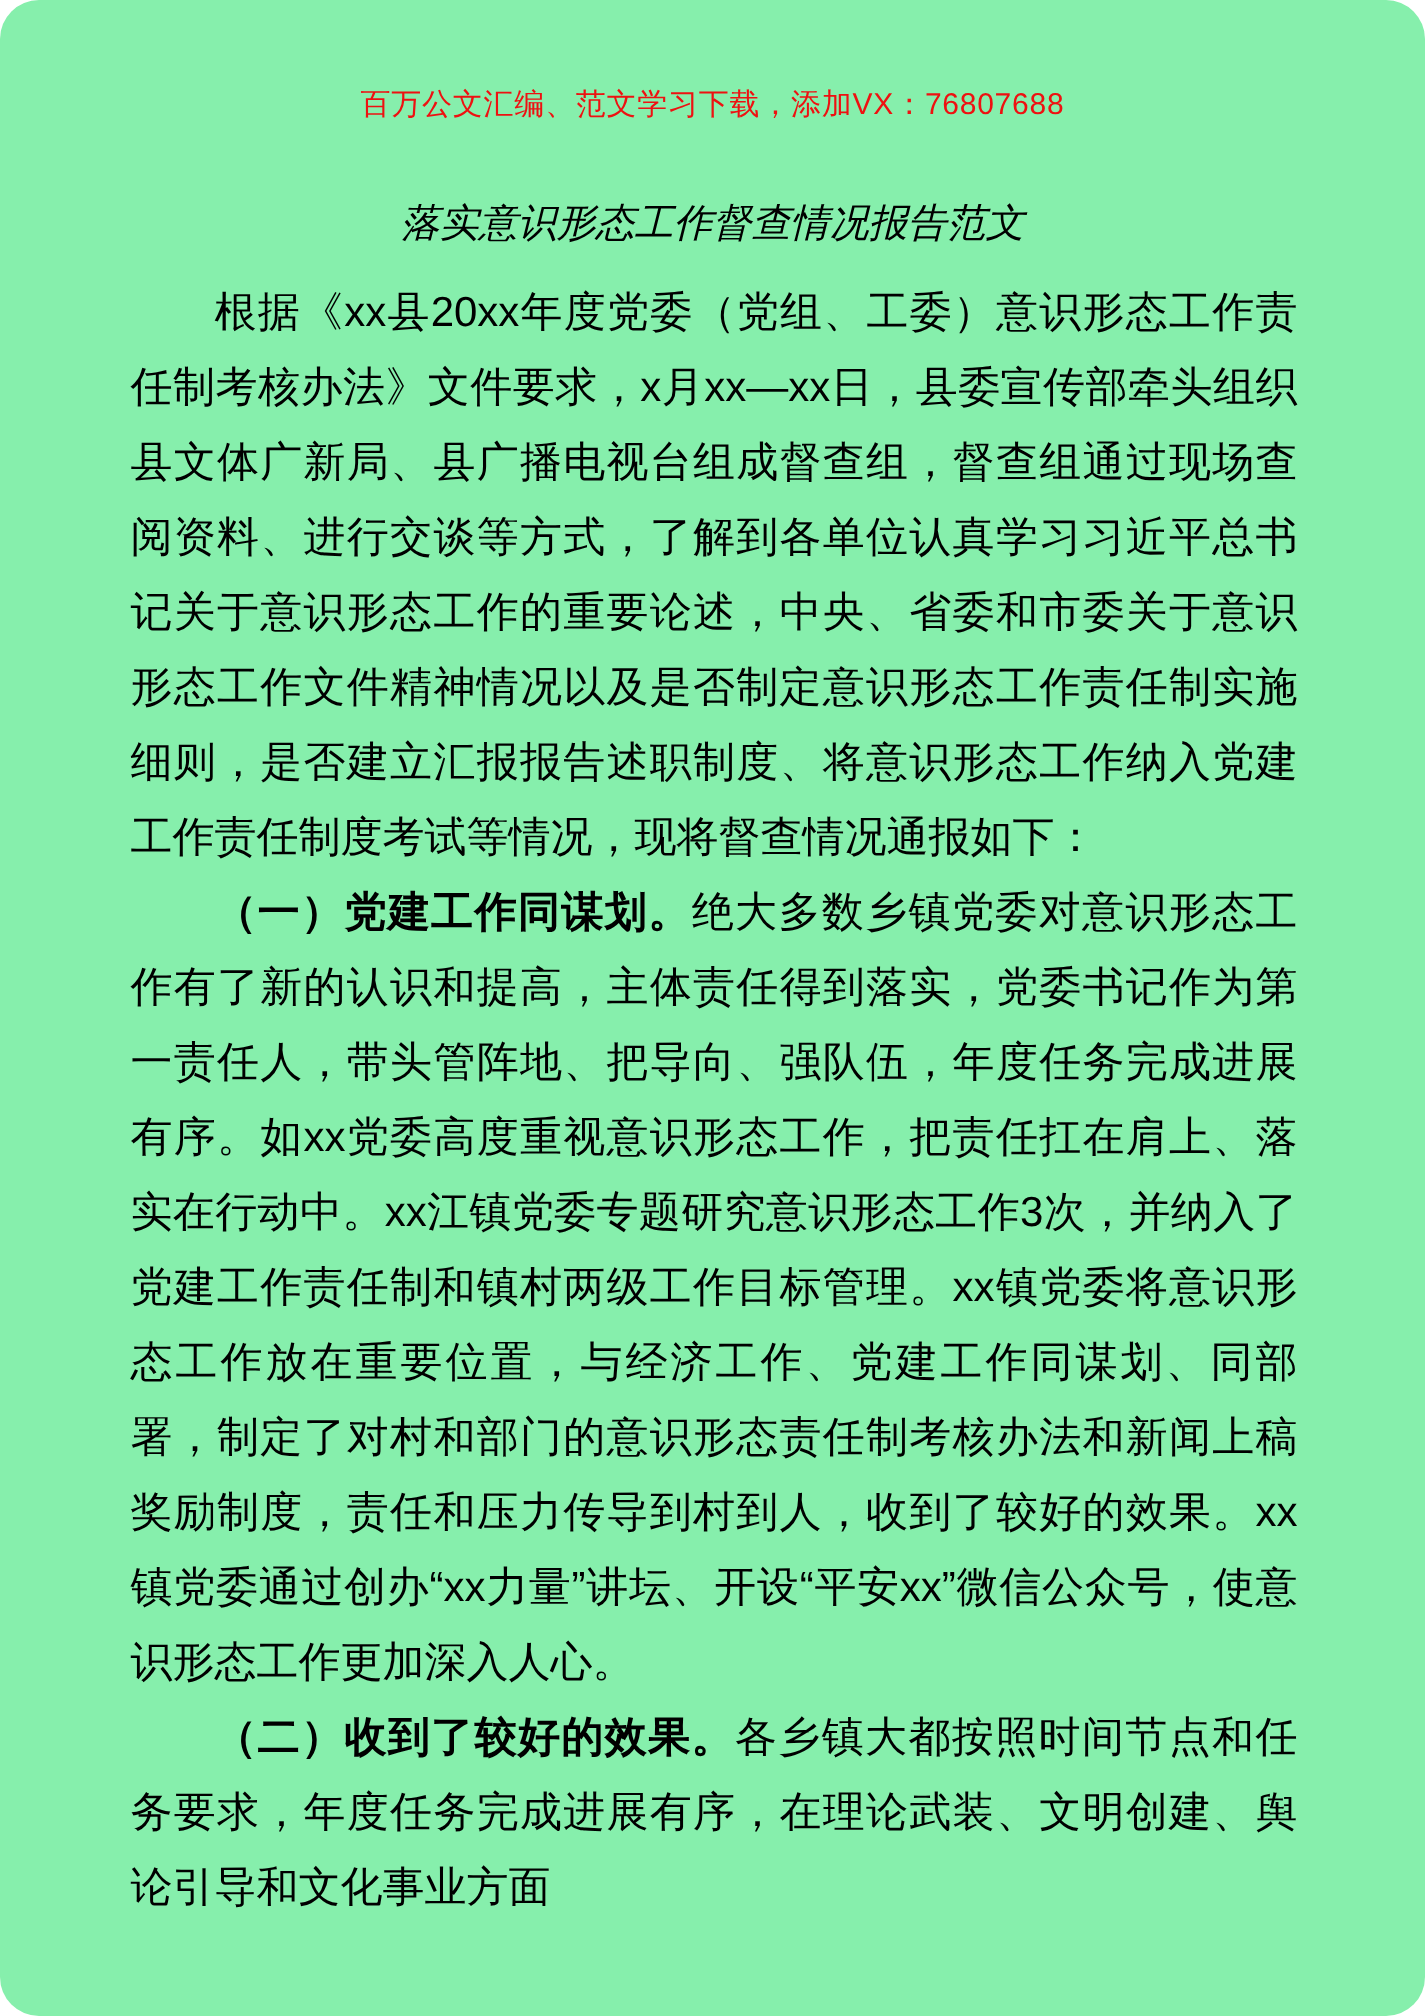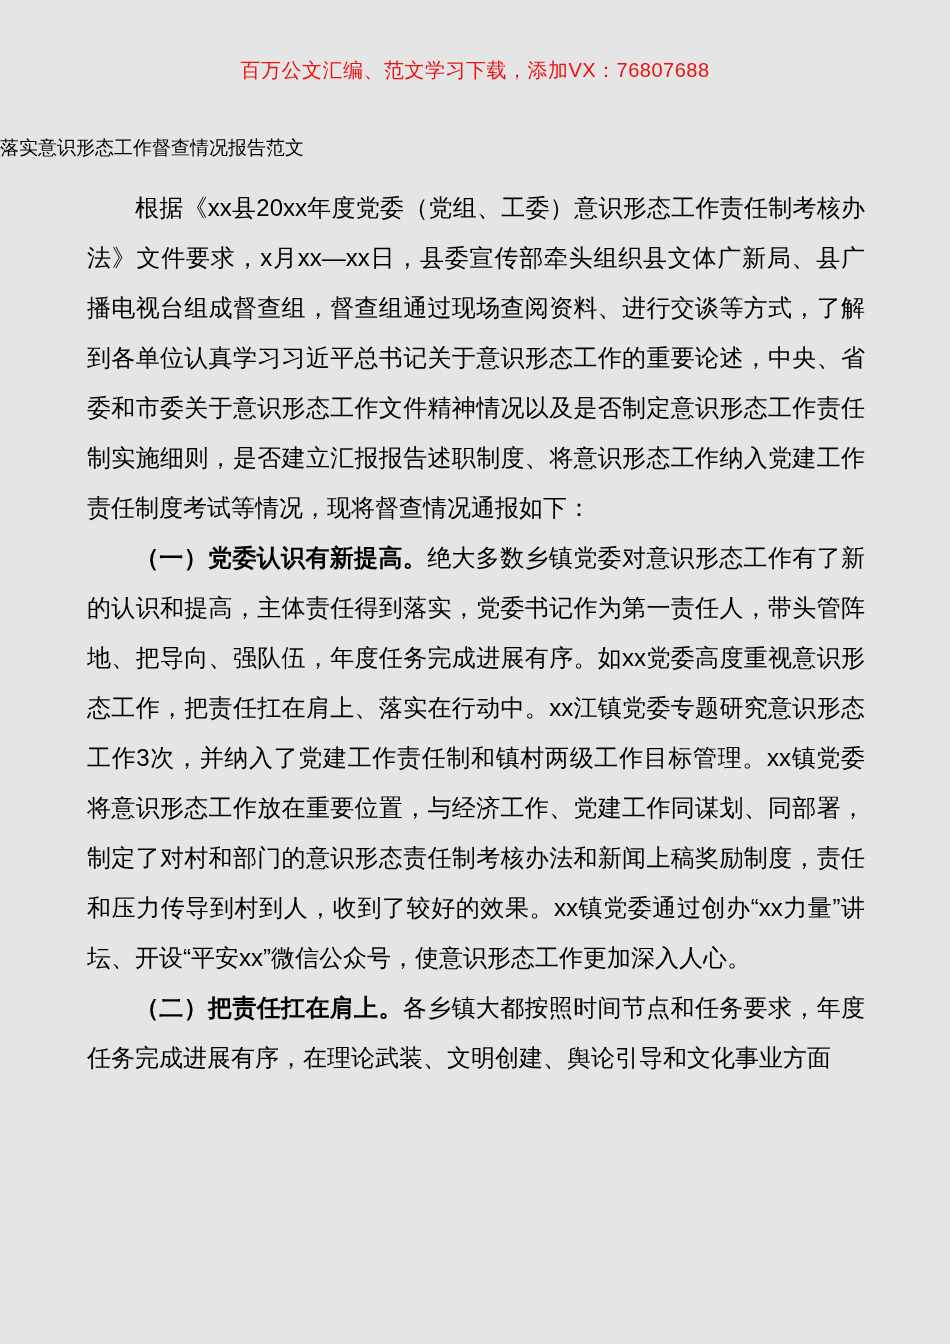--- a/index.html
+++ b/index.html
@@ -20,46 +20,48 @@
   .header-notice {
     padding-top: 57px;
     text-align: center;
     font-size: 20px;
     line-height: 26px;
     letter-spacing: 0.5px;
     color: #ee1111;
   }
   .doc-title {
     margin: 49px 0 0 0;
-    font-size: 19px;
+    text-align: center;
+    font-size: 26px;
     line-height: 32px;
     font-weight: 400;
     color: #000000;
+    font-style: italic;
   }
   .content {
     margin: 19px 85px 0 87px;
-    font-size: 24px;
+    font-size: 28px;
     line-height: 50px;
     text-align: justify;
     text-justify: inter-ideograph;
     color: #000000;
   }
   .content p {
     margin: 0;
     padding: 0;
     text-indent: 2em;
   }
   .content .bold {
     font-weight: 700;
   }
 </style>
 </head>
 <body>
 
-<div class="page" style="background: #e5e5e5;">
+<div class="page" style="background: #86efac; border-radius: 26px;">
   <div class="header-notice" style="color: rgb(238, 17, 17);">百万公文汇编、范文学习下载，添加VX：76807688</div>
   <h1 class="doc-title">落实意识形态工作督查情况报告范文</h1>
   <div class="content" style="color: rgb(0, 0, 0);">
       <p><span>根据《xx县20xx年度党委（党组、工委）意识形态工作责任制考核办法》文件要求，x月xx—xx日，县委宣传部牵头组织县文体广新局、县广播电视台组成督查组，督查组通过现场查阅资料、进行交谈等方式，了解到各单位认真学习习近平总书记关于意识形态工作的重要论述，中央、省委和市委关于意识形态工作文件精神情况以及是否制定意识形态工作责任制实施细则，是否建立汇报报告述职制度、将意识形态工作纳入党建工作责任制度考试等情况，现将督查情况通报如下：</span></p>
-      <p><span class="bold">（一）党委认识有新提高。</span><span>绝大多数乡镇党委对意识形态工作有了新的认识和提高，主体责任得到落实，党委书记作为第一责任人，带头管阵地、把导向、强队伍，年度任务完成进展有序。如xx党委高度重视意识形态工作，把责任扛在肩上、落实在行动中。xx江镇党委专题研究意识形态工作3次，并纳入了党建工作责任制和镇村两级工作目标管理。xx镇党委将意识形态工作放在重要位置，与经济工作、党建工作同谋划、同部署，制定了对村和部门的意识形态责任制考核办法和新闻上稿奖励制度，责任和压力传导到村到人，收到了较好的效果。xx镇党委通过创办“xx力量”讲坛、开设“平安xx”微信公众号，使意识形态工作更加深入人心。</span></p>
-      <p><span class="bold">（二）把责任扛在肩上。</span><span>各乡镇大都按照时间节点和任务要求，年度任务完成进展有序，在理论武装、文明创建、舆论引导和文化事业方面</span></p>
+      <p><span class="bold">（一）党建工作同谋划。</span><span>绝大多数乡镇党委对意识形态工作有了新的认识和提高，主体责任得到落实，党委书记作为第一责任人，带头管阵地、把导向、强队伍，年度任务完成进展有序。如xx党委高度重视意识形态工作，把责任扛在肩上、落实在行动中。xx江镇党委专题研究意识形态工作3次，并纳入了党建工作责任制和镇村两级工作目标管理。xx镇党委将意识形态工作放在重要位置，与经济工作、党建工作同谋划、同部署，制定了对村和部门的意识形态责任制考核办法和新闻上稿奖励制度，责任和压力传导到村到人，收到了较好的效果。xx镇党委通过创办“xx力量”讲坛、开设“平安xx”微信公众号，使意识形态工作更加深入人心。</span></p>
+      <p><span class="bold">（二）收到了较好的效果。</span><span>各乡镇大都按照时间节点和任务要求，年度任务完成进展有序，在理论武装、文明创建、舆论引导和文化事业方面</span></p>
     </div>
 </div>
 
 </body></html>

